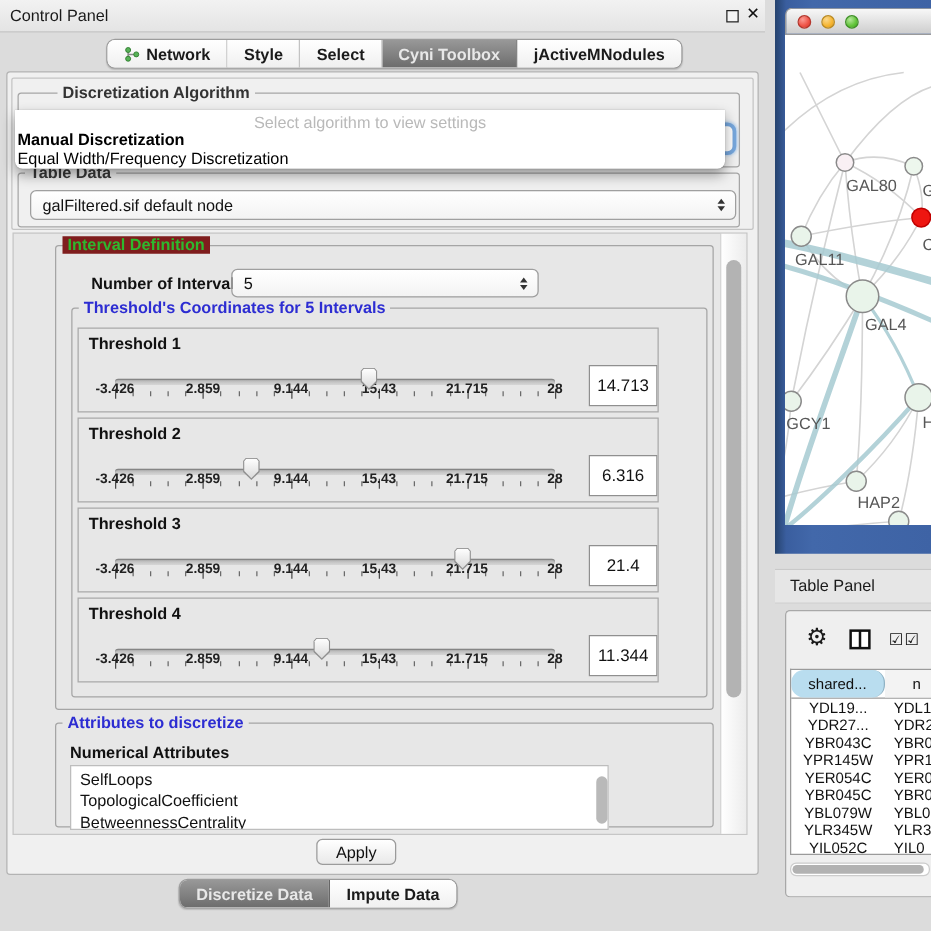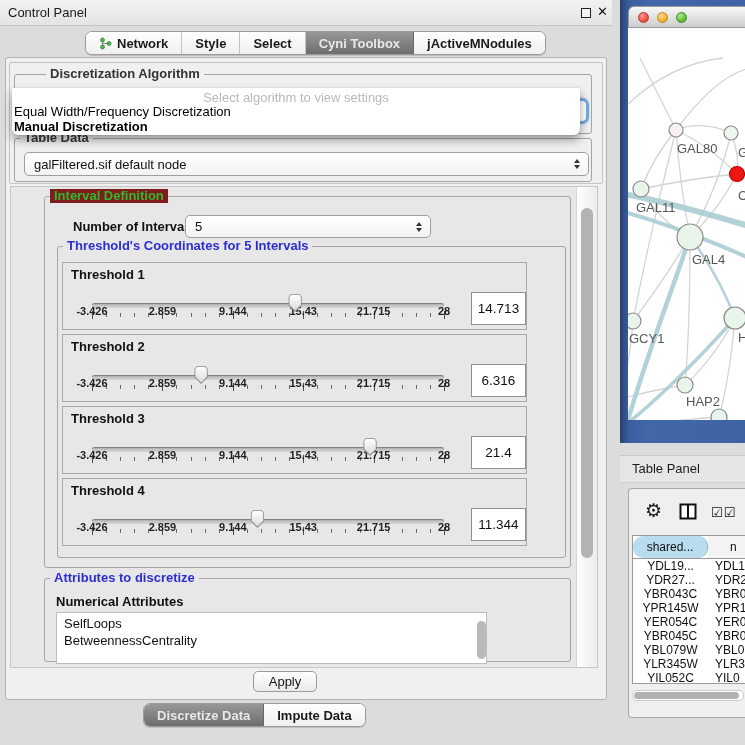--- a/index.html
+++ b/index.html
@@ -397,20 +397,21 @@
       <div class="sthumb" style="left: calc(46.9993% - 7.5px);"></div>
     </div>
     <div class="vbox">11.344</div>
   </div>
 
   <div class="abs groupbox" id="attr-group"></div>
   <div class="abs grouplab" id="attr-lab">Attributes to discretize</div>
   <div class="abs" id="attr-title">Numerical Attributes</div>
   <div class="abs" id="attr-list">
       <div class="attr-item">SelfLoops</div>
+      <div class="attr-item">TopologicalCoefficient</div>
       <div class="attr-item">BetweennessCentrality</div>
     </div>
   <div class="abs" id="attr-scroll">
       <div class="vthumb"></div>
     </div>
 
   <div class="abs" id="apply-btn">Apply</div>
 
   <div class="abs tabbar" id="bottom-tabbar">
     <div class="tab selected">
@@ -536,17 +537,17 @@
           <span class="c2">YIL0</span>
         </div>
       </div>
   </div>
   <div class="abs" id="hscroll">
       <div class="hthumb"></div>
     </div>
 
   <div class="abs" id="algo-popup">
     <div class="ph">Select algorithm to view settings</div>
+    <div class="opt b">Manual Discretization</div>
     <div class="opt">Equal Width/Frequency Discretization</div>
-    <div class="opt b">Manual Discretization</div>
   </div>
 
 </div>
 
 </body></html>

